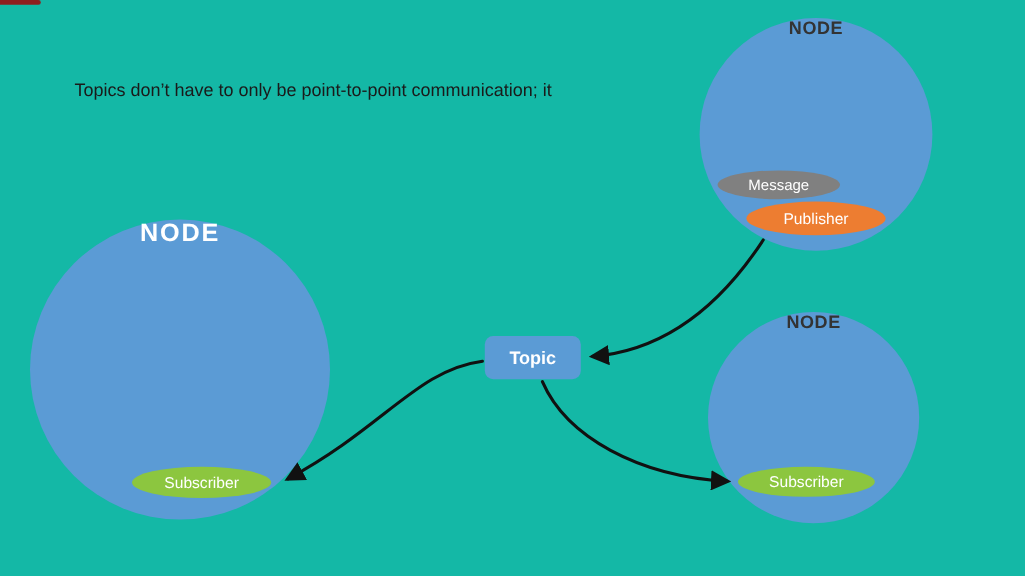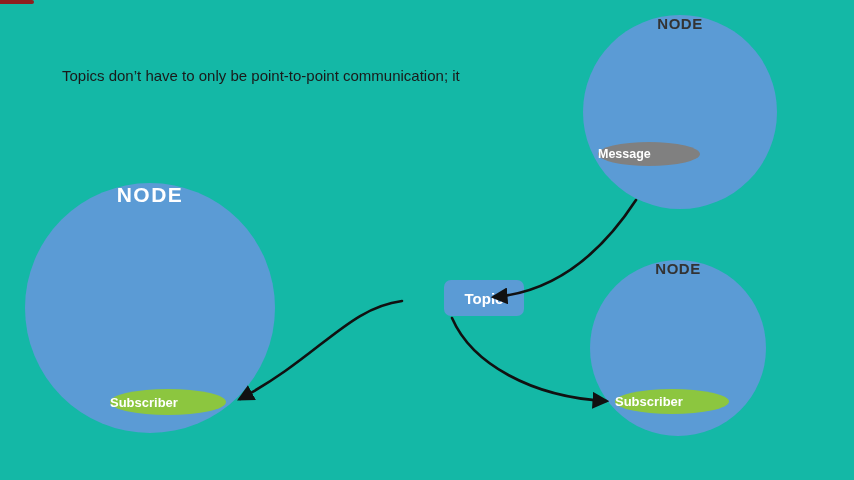--- a/index.html
+++ b/index.html
@@ -47,23 +47,23 @@
     color: #333333;
     font-weight: bold;
     font-size: 15px;
     letter-spacing: 0.5px;
   }
   .ellipse {
     position: absolute;
     border-radius: 50%;
     display: flex;
     align-items: center;
-    justify-content: flex-start;
+    justify-content: center;
     color: #ffffff;
-    font-weight: bold;
+    font-weight: normal;
     font-size: 13px;
   }
   .ellipse-green  { background: #8cc63f; }
   .ellipse-orange { background: #ed7d31; }
   .ellipse-gray   { background: #808080; }
   .sub-left   { left: 110px; top: 389px; width: 116px; height: 26px; }
   .msg-tright { left: 598px; top: 142px; width: 102px; height: 24px; font-size: 12.5px; }
   .pub-tright { left: 622px; top: 168px; width: 116px; height: 28px; }
   .sub-bright { left: 615px; top: 389px; width: 114px; height: 25px; }
   .topic-box {
@@ -71,21 +71,20 @@
     left: 404px; top: 280px;
     width: 80px; height: 36px;
     background: #5b9bd5;
     border-radius: 7px;
     display: flex;
     align-items: center;
     justify-content: center;
     color: #ffffff;
     font-weight: bold;
     font-size: 15px;
-    margin-left: 40px;
   }
   .arrow-layer {
     position: absolute;
     left: 0; top: 0;
     z-index: 5;
     pointer-events: none;
   }
   .arrow {
     fill: none;
     stroke: #111111;
@@ -110,20 +109,23 @@
   <div class="ellipse ellipse-green sub-left">
     <span>Subscriber</span>
   </div>
 
   <div class="circle node-tright">
     <span class="node-label-small">NODE</span>
   </div>
   <div class="ellipse ellipse-gray msg-tright">
     <span>Message</span>
   </div>
+  <div class="ellipse ellipse-orange pub-tright">
+    <span>Publisher</span>
+  </div>
 
   <div class="circle node-bright">
     <span class="node-label-small">NODE</span>
   </div>
   <div class="ellipse ellipse-green sub-bright">
     <span>Subscriber</span>
   </div>
 
   <div class="topic-box">
     <span>Topic</span>

